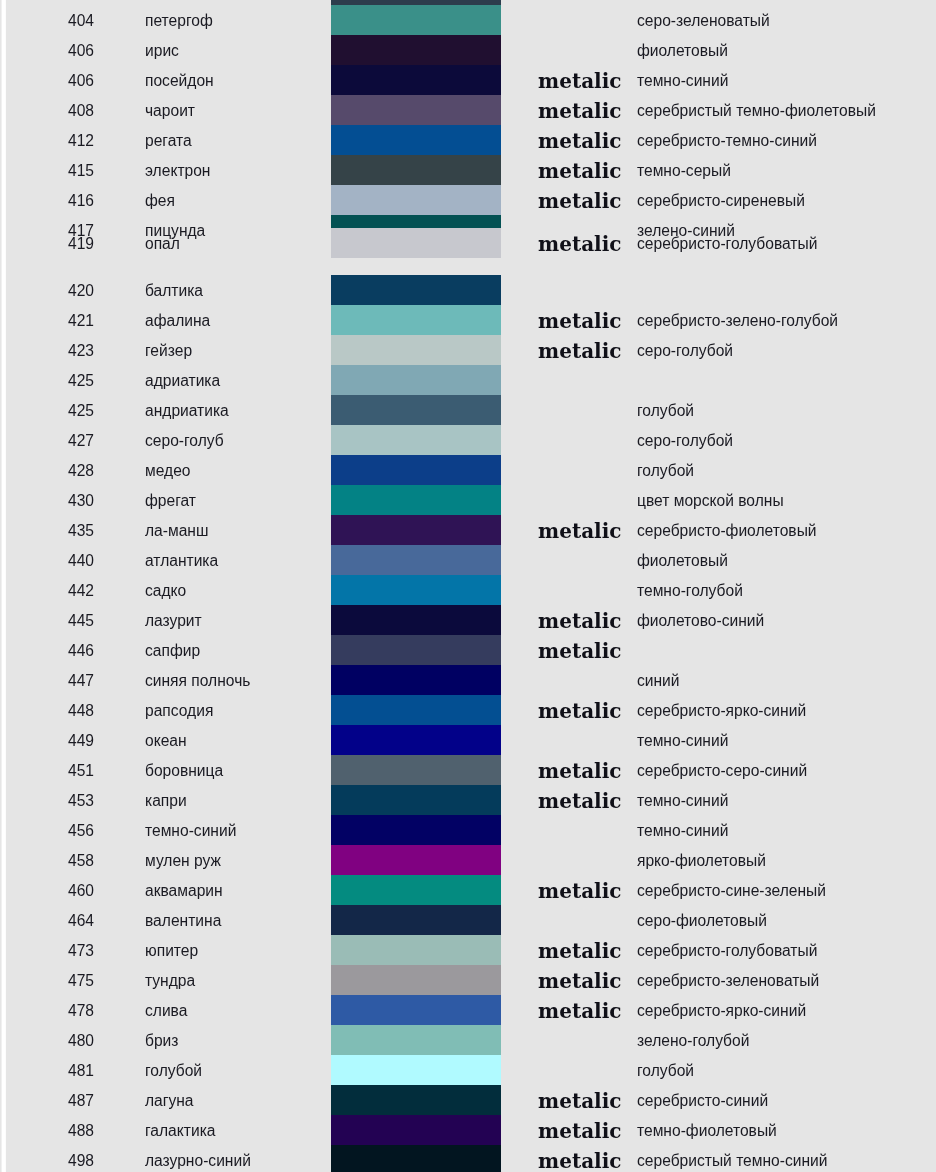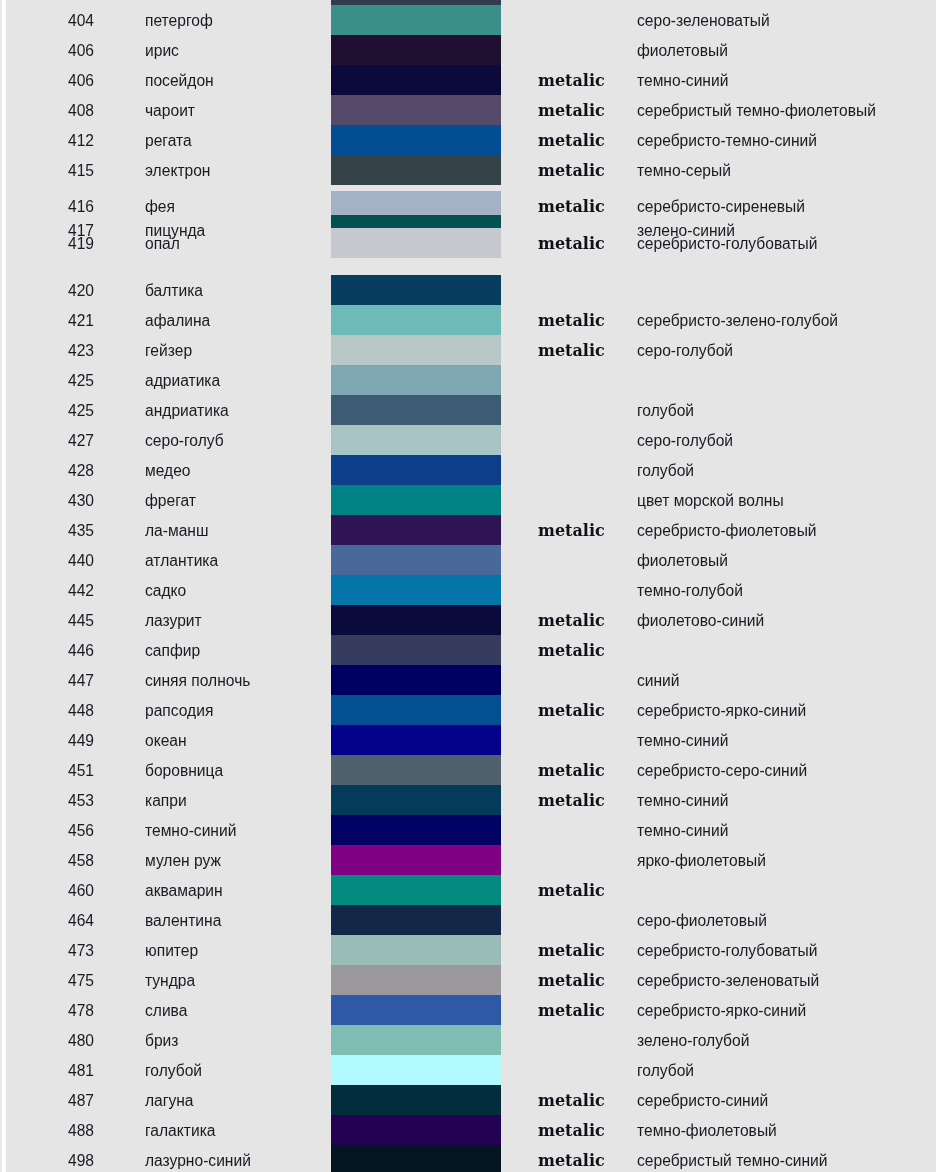--- a/index.html
+++ b/index.html
@@ -11,21 +11,21 @@
   }
   #sheet{position:relative;width:936px;height:1172px;background:#e5e5e5;overflow:hidden;transform:translateZ(0);}
   .edge{position:absolute;top:0;height:1172px;}
   #e1{left:1px;width:1px;background:#f0f0f0;}
   #e2{left:2px;width:3px;background:#ffffff;}
   #e3{left:5px;width:1px;background:#fcfcfc;}
   .row{position:absolute;left:0;width:936px;height:30px;}
   .code{transform:translateZ(0);position:absolute;left:0;width:94px;text-align:right;font-size:15.6px;color:#1a1a22;line-height:32px;}
   .cname{transform:translateZ(0);position:absolute;left:145px;font-size:15.6px;color:#1a1a22;line-height:32px;white-space:nowrap;}
   .swatch{position:absolute;left:331px;width:170px;top:0;height:30px;}
-  .finish{transform:translateZ(0);position:absolute;left:538px;font-size:16px;font-family:"DejaVu Serif",serif;font-weight:bold;color:#101018;line-height:32px;}
+  .finish{transform:translateZ(0);position:absolute;left:538px;font-size:20px;font-family:"DejaVu Serif",serif;font-weight:bold;color:#101018;line-height:32px;}
   .desc{transform:translateZ(0);position:absolute;left:637px;font-size:15.6px;color:#1a1a22;line-height:32px;white-space:nowrap;}
   #topband{position:absolute;left:331px;top:0;width:170px;height:5px;}
 </style>
 </head>
 <body>
 
 <div id="sheet">
   <div class="edge" id="e1"></div>
   <div class="edge" id="e2"></div>
   <div class="edge" id="e3"></div>
@@ -66,21 +66,21 @@
         <div class="finish">metalic</div>
         <div class="desc">серебристо-темно-синий</div>
       </div>
       <div class="row" style="top: 155px;">
         <div class="code">415</div>
         <div class="cname">электрон</div>
         <div class="swatch" style="background: rgb(53, 67, 72);"></div>
         <div class="finish">metalic</div>
         <div class="desc">темно-серый</div>
       </div>
-      <div class="row" style="top: 191px;">
+      <div class="row" style="top: 185px;">
         <div class="code">416</div>
         <div class="cname">фея</div>
         <div class="swatch" style="background: rgb(163, 179, 197);"></div>
         <div class="finish">metalic</div>
         <div class="desc">серебристо-сиреневый</div>
       </div>
       <div class="row" style="top: 215px;">
         <div class="code">417</div>
         <div class="cname">пицунда</div>
         <div class="swatch" style="background: rgb(3, 81, 83);"></div>
@@ -230,20 +230,21 @@
         <div class="cname">мулен руж</div>
         <div class="swatch" style="background: rgb(128, 1, 129);"></div>
         <div class="finish"></div>
         <div class="desc">ярко-фиолетовый</div>
       </div>
       <div class="row" style="top: 875px;">
         <div class="code">460</div>
         <div class="cname">аквамарин</div>
         <div class="swatch" style="background: rgb(4, 139, 128);"></div>
         <div class="finish">metalic</div>
+        <div class="desc">серебристо-сине-зеленый</div>
       </div>
       <div class="row" style="top: 905px;">
         <div class="code">464</div>
         <div class="cname">валентина</div>
         <div class="swatch" style="background: rgb(19, 39, 72);"></div>
         <div class="finish"></div>
         <div class="desc">серо-фиолетовый</div>
       </div>
       <div class="row" style="top: 935px;">
         <div class="code">473</div>

